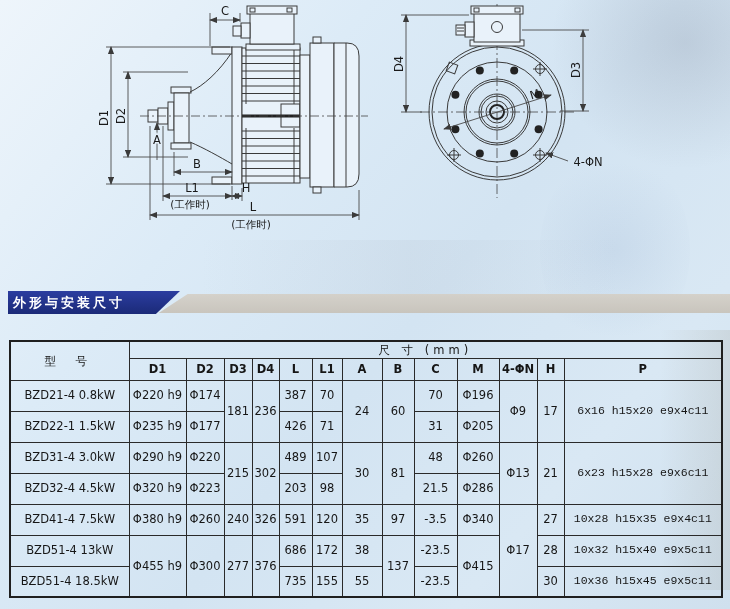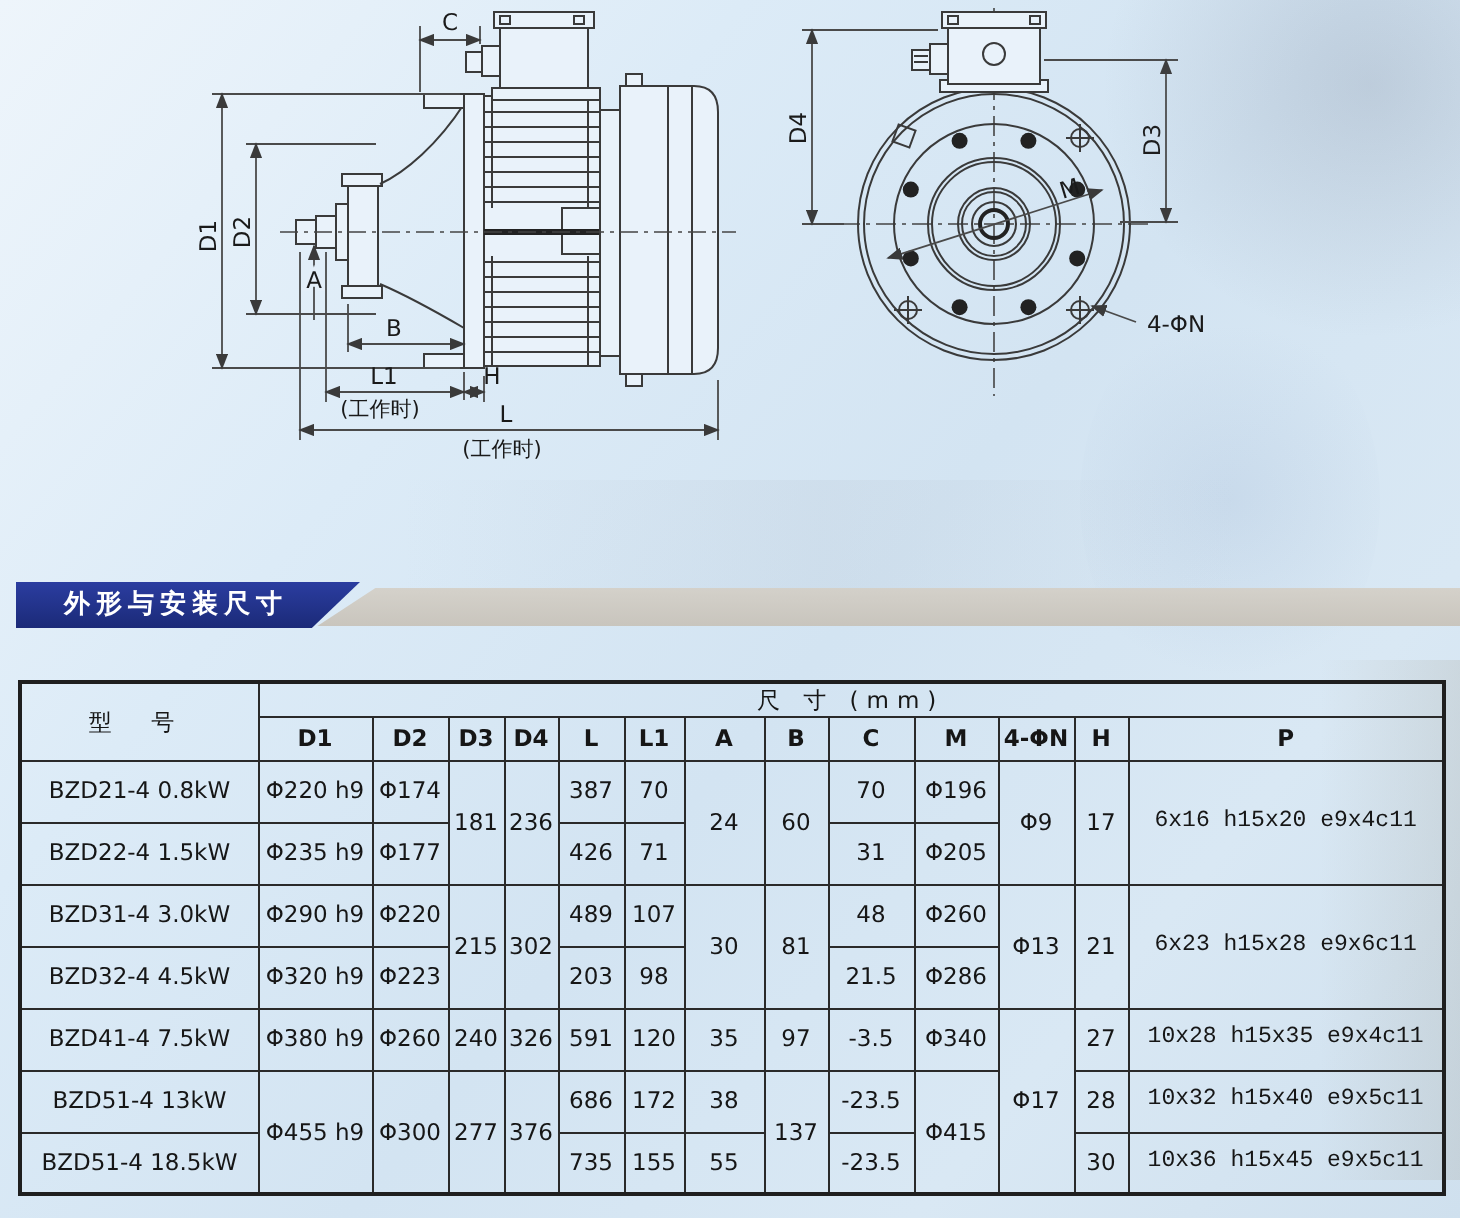--- a/index.html
+++ b/index.html
@@ -17,21 +17,21 @@
     background:linear-gradient(90deg,rgba(150,145,130,0),rgba(150,145,130,.18));}
   .wm-b{left:200px;top:240px;width:420px;height:60px;
     background:linear-gradient(90deg,rgba(160,170,185,0),rgba(160,170,185,.12),rgba(160,170,185,0));}
   .band{position:absolute;left:150px;top:294px;width:580px;height:19px;
     background:linear-gradient(#d4cfc6,#c7c1b7);opacity:.9;
     clip-path:polygon(6.5% 0,100% 0,100% 100%,1.5% 100%);}
   .section-label{position:absolute;left:8px;top:291px;width:172px;height:23px;
     background:linear-gradient(#2b3da0,#1b2a78);
     clip-path:polygon(0 0,100% 0,86% 100%,0 100%);
     color:#fff;font-size:13px;font-weight:bold;letter-spacing:3px;
-    line-height:23px;padding-left:24px;box-sizing:border-box;}
+    line-height:23px;padding-left:5px;box-sizing:border-box;}
   table.dims{position:absolute;left:9px;top:340px;width:712px;
     border-collapse:collapse;table-layout:fixed;
     border:2px solid #1f1f1f;}
   table.dims td{border:1px solid #2a2a2a;text-align:center;vertical-align:middle;
     font-size:11.5px;padding:0;line-height:1.05;color:#161616;}
   tr.hr1{height:17px;} tr.hr2{height:22px;} tr.dr{height:31px;padding-left:47px;}
   td.model{text-align:left;padding-left:13px;font-size:11.5px;}
   td.model-h{font-size:13px;letter-spacing:8px;text-align:center;padding-left:0;}
   td.size-h{font-size:12px;letter-spacing:4px;margin-top:22px;}
   td.colname{font-size:11px;font-weight:600;}
@@ -252,21 +252,21 @@
       <td>70</td>
       <td rowspan="2">24</td>
       <td rowspan="2">60</td>
       <td>70</td>
       <td>Φ196</td>
       <td rowspan="2">Φ9</td>
       <td rowspan="2">17</td>
       <td rowspan="2" class="pcol">6x16 h15x20 e9x4c11</td>
     </tr>
     <tr class="dr">
-      <td class="model">BZD22-4 1.5kW</td>
+      <td class="model">BZD22-1 1.5kW</td>
       <td>Φ235 h9</td>
       <td>Φ177</td>
       <td>426</td>
       <td>71</td>
       <td>31</td>
       <td>Φ205</td>
     </tr>
 
     <tr class="dr">
       <td class="model">BZD31-4 3.0kW</td>

